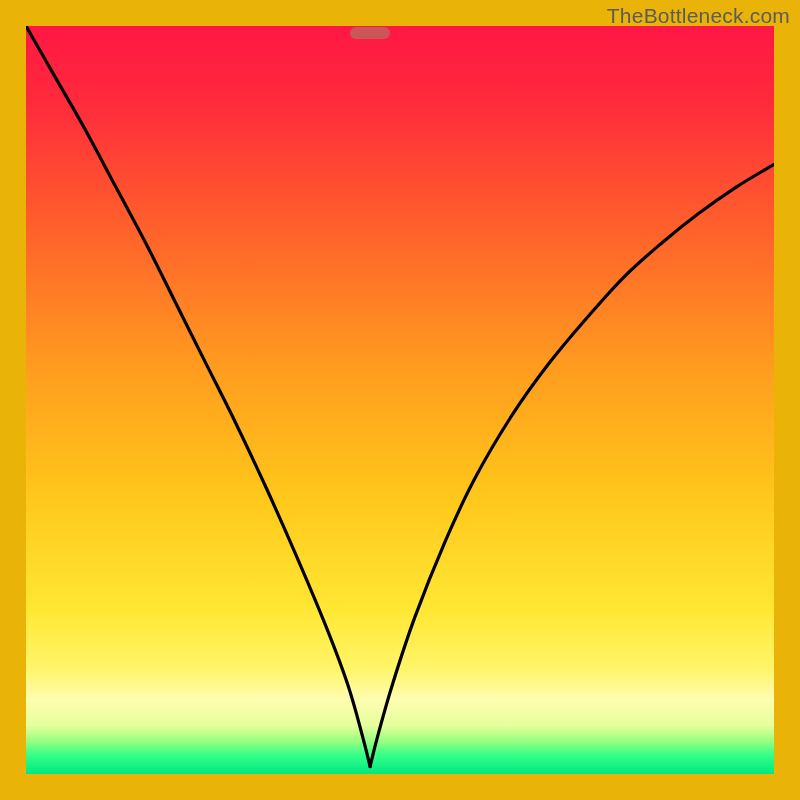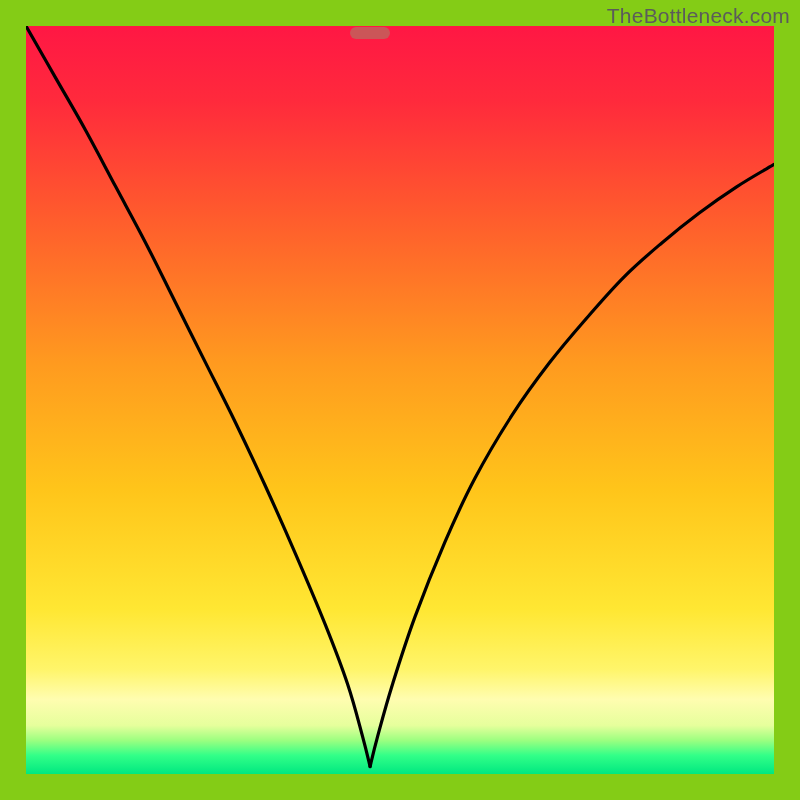--- a/index.html
+++ b/index.html
@@ -10,21 +10,21 @@
     overflow: hidden;
     background: #000;
     font-family: Arial, Helvetica, sans-serif;
   }
   .frame {
     position: absolute;
     left: 0;
     top: 0;
     width: 800px;
     height: 800px;
-    background: #84cc16;
+    background: #eab308;
   }
   .plot {
     position: absolute;
     left: 26px;
     top: 26px;
     width: 748px;
     height: 748px;
     overflow: hidden;
   }
   .gradient {

